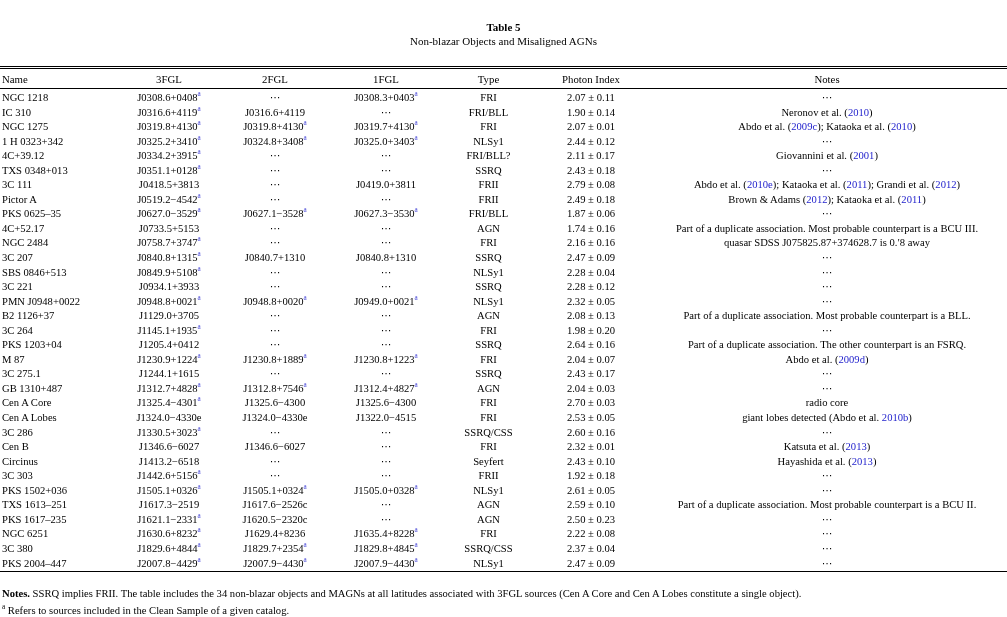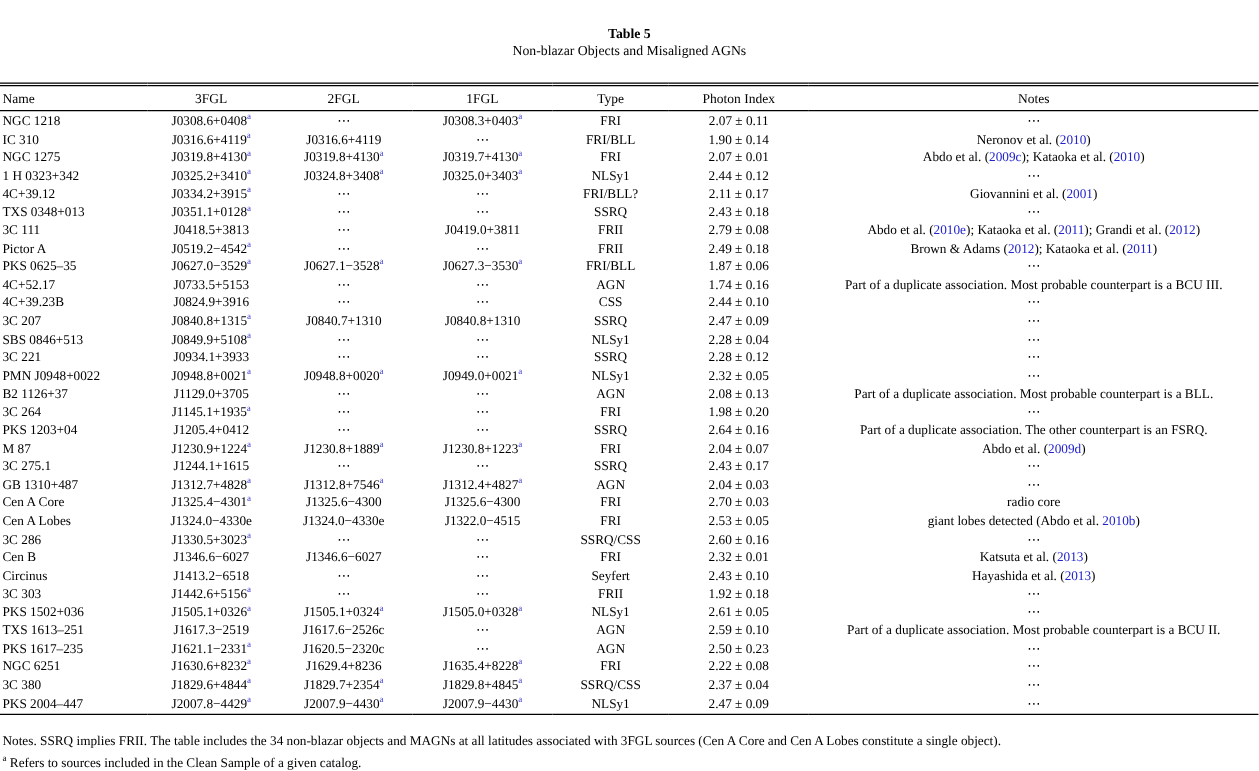--- a/index.html
+++ b/index.html
@@ -34,21 +34,21 @@
     padding:0;white-space:nowrap;overflow:visible;
     text-align:center;vertical-align:middle;
   }
   td.left{text-align:left;padding-left:2px;}
   tbody tr:first-child td{padding-top:2px;}
   sup.fna{
     font-size:7.2px;line-height:0;vertical-align:super;
   }
   .footer{margin-top:15px;font-size:10.6px;line-height:13px;padding-left:2px;}
   .footer p{margin:0 0 1px 0;}
-  .footer .lbl{font-weight:normal;text-align:center;}
+  .footer .lbl{font-weight:bold;text-align:center;}
   .footer sup{font-size:7.2px;}
 </style>
 </head>
 <body>
 
 <div class="page">
   <div class="tbl-title">Table 5</div>
   <div class="tbl-subtitle">Non-blazar Objects and Misaligned AGNs</div>
 
   <table class="main">
@@ -157,27 +157,27 @@
         <tr>
           <td class="left">4C+52.17</td>
           <td><span>J0733.5+5153</span></td>
           <td><span>⋯</span></td>
           <td><span>⋯</span></td>
           <td>AGN</td>
           <td>1.74 ± 0.16</td>
           <td><span>Part of a duplicate association. Most probable counterpart is a BCU III.</span></td>
         </tr>
         <tr>
-          <td class="left">4C+39.23B</td>
-          <td><span>J0824.9+3916</span></td>
-          <td><span>⋯</span></td>
-          <td><span>⋯</span></td>
-          <td>CSS</td>
-          <td>2.44 ± 0.10</td>
-          <td><span>⋯</span></td>
+          <td class="left">NGC 2484</td>
+          <td><span>J0758.7+3747</span><sup class="fna" style="color: rgb(68, 68, 214);">a</sup></td>
+          <td><span>⋯</span></td>
+          <td><span>⋯</span></td>
+          <td>FRI</td>
+          <td>2.16 ± 0.16</td>
+          <td><span>quasar SDSS J075825.87+374628.7 is 0.′8 away</span></td>
         </tr>
         <tr>
           <td class="left">3C 207</td>
           <td><span>J0840.8+1315</span><sup class="fna" style="color: rgb(68, 68, 214);">a</sup></td>
           <td><span>J0840.7+1310</span></td>
           <td><span>J0840.8+1310</span></td>
           <td>SSRQ</td>
           <td>2.47 ± 0.09</td>
           <td><span>⋯</span></td>
         </tr>

